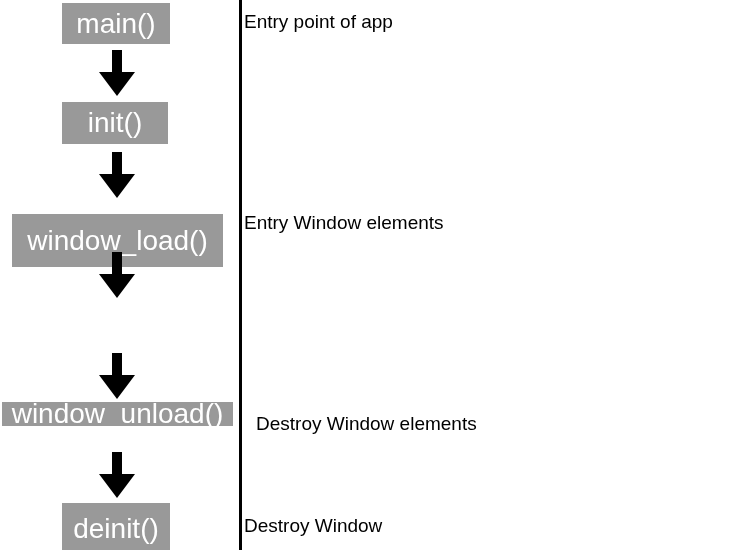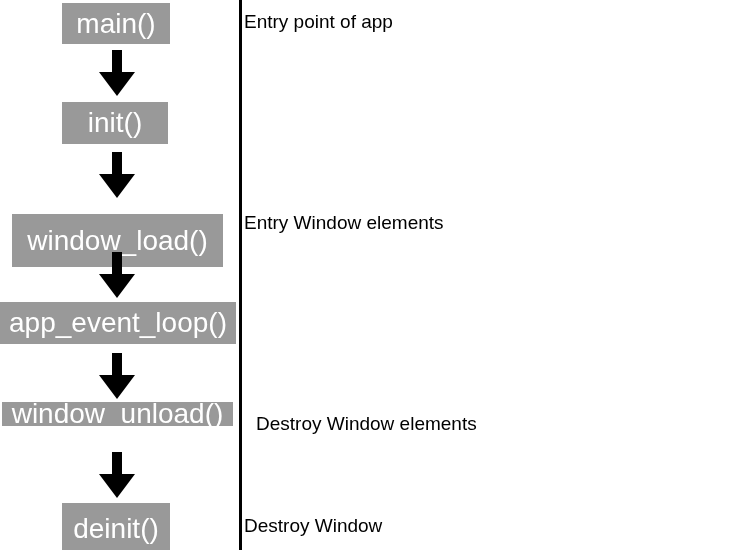--- a/index.html
+++ b/index.html
@@ -74,23 +74,20 @@
 
   <div class="box b0">
     <span>main()</span>
   </div>
   <div class="box b1">
     <span>init()</span>
   </div>
   <div class="box b2">
     <span>window_load()</span>
   </div>
-  <div class="box b3">
-    <span>app_event_loop()</span>
-  </div>
   <div class="box b4">
     <span>window_unload()</span>
   </div>
   <div class="box b5">
     <span>deinit()</span>
   </div>
 
   <svg class="arrow a0" viewBox="0 0 36 46" xmlns="http://www.w3.org/2000/svg">
     <rect class="fill" x="13" y="0" width="10" height="24"></rect>
     <polygon class="fill" points="0,22 36,22 18,46"></polygon>

